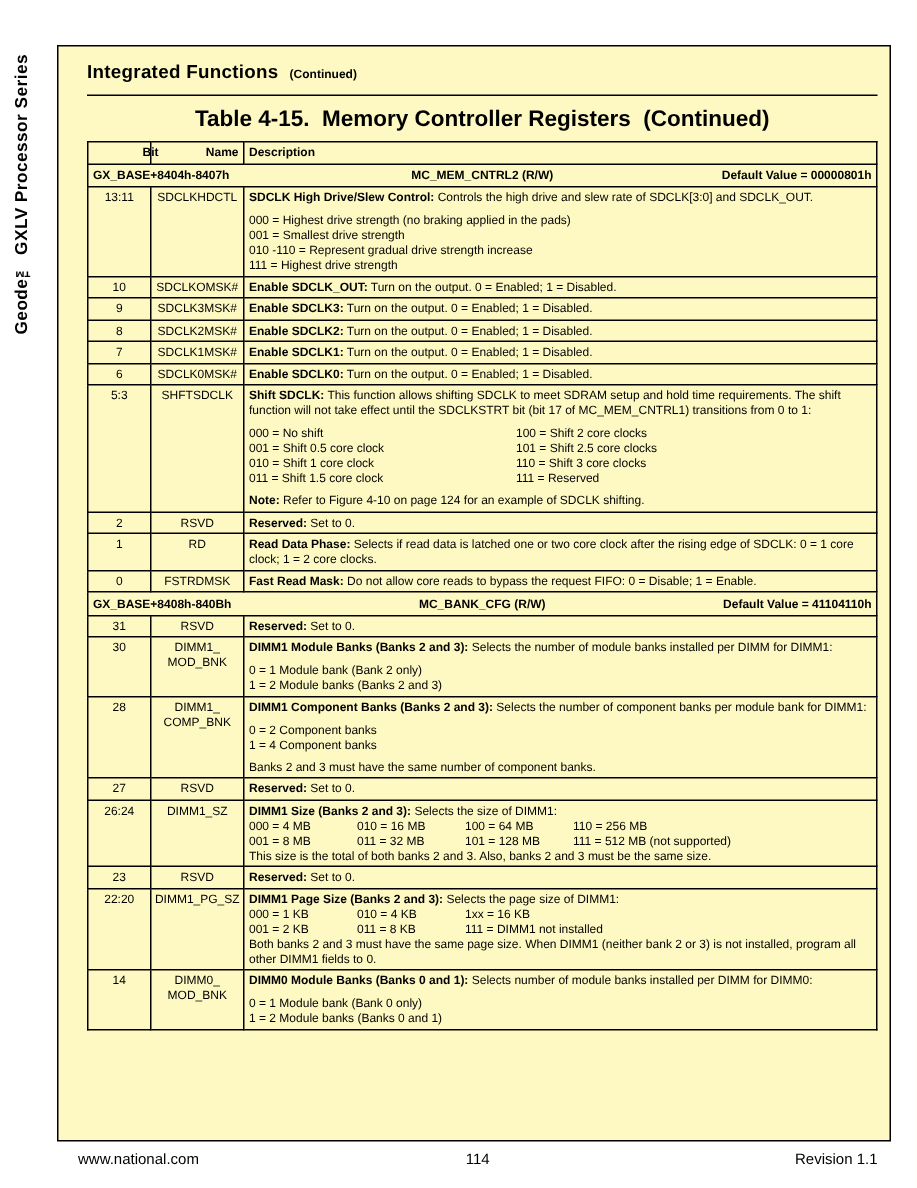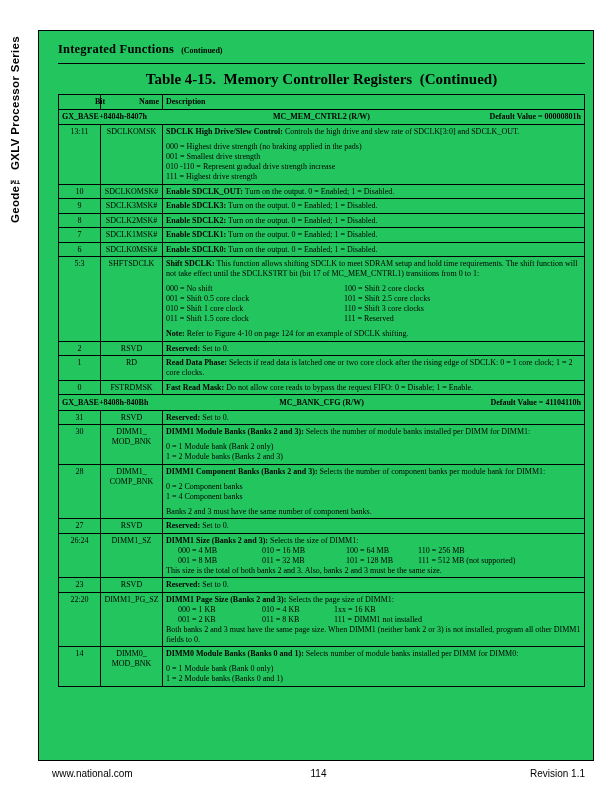--- a/index.html
+++ b/index.html
@@ -10,21 +10,21 @@
     overflow:hidden;
   }
   .sidebar-text {
     position:absolute; left:9px; top:36px;
     writing-mode:vertical-rl; transform:rotate(180deg);
     font-size:11.5px; font-weight:bold; letter-spacing:.3px;
     white-space:nowrap;
   }
   .frame {
     position:absolute; left:38px; top:30px; width:556px; height:731px;
-    border:1.5px solid #000; background:#22c55e;font-family:Liberation Serif, serif;
+    border:1.5px solid #000; background:#fef9c3;
   }
   .content { padding:8px 8px 0 19px; }
   .page-header { border-bottom:1.2px solid #000; padding-bottom:6px; }
   .h-title { font-size:12.5px; font-weight:bold; letter-spacing:.2px; }
   .h-cont { font-size:8px; font-weight:bold; margin-left:3px; }
   .table-title { text-align:center; font-size:15px; font-weight:bold; margin:7px 0 6px; }
   table.reg-table { width:100%; border-collapse:collapse; table-layout:fixed; }
   .reg-table th, .reg-table td {
     border:1px solid #000; font-size:8px; line-height:10px;
     padding:2px 3px 1.5px; vertical-align:top; text-align:left;
@@ -38,21 +38,21 @@
   .secwrap { display:flex; align-items:baseline; }
   .secwrap > span { flex:1; }
   .sec-addr { text-align:left; }
   .sec-reg { text-align:center; }
   .sec-def { text-align:right; }
   .dl { min-height:10px; }
   .dl.gap { margin-top:5px; }
   .dl b { font-weight:bold; }
   .cols span { display:inline-block; }
   .cols2 span:not(:last-child) { width:178px; }
-  .cols3 span:not(:last-child), .cols4 span:not(:last-child) { width:72px;margin-left:12px; }
+  .cols3 span:not(:last-child), .cols4 span:not(:last-child) { width:72px; }
   .footer {
     position:absolute; left:52px; right:26px; bottom:13px;
     font-size:10px; display:flex; justify-content:space-between;
   }
   .footer .pageno { position:absolute; left:0; right:0; text-align:center; }
 </style>
 </head>
 <body>
 
 <div class="sidebar-text">Geode™ GXLV Processor Series</div>
@@ -77,21 +77,21 @@
             <td colspan="3">
               <div class="secwrap">
                 <span class="sec-addr">GX_BASE+8404h-8407h</span>
                 <span class="sec-reg">MC_MEM_CNTRL2 (R/W)</span>
                 <span class="sec-def">Default Value = 00000801h</span>
               </div>
             </td>
           </tr>
           <tr>
             <td class="bit">13:11</td>
-            <td class="name">SDCLKOMSK</td>
+            <td class="name">SDCLKHDCTL</td>
             <td class="desc">
               <div class="dl"><b>SDCLK High Drive/Slew Control:</b> Controls the high drive and slew rate of SDCLK[3:0] and SDCLK_OUT.</div>
               <div class="dl gap">000 = Highest drive strength (no braking applied in the pads)</div>
               <div class="dl">001 = Smallest drive strength</div>
               <div class="dl">010 -110 = Represent gradual drive strength increase</div>
               <div class="dl">111 = Highest drive strength</div>
             </td>
           </tr>
           <tr>
             <td class="bit">10</td>

